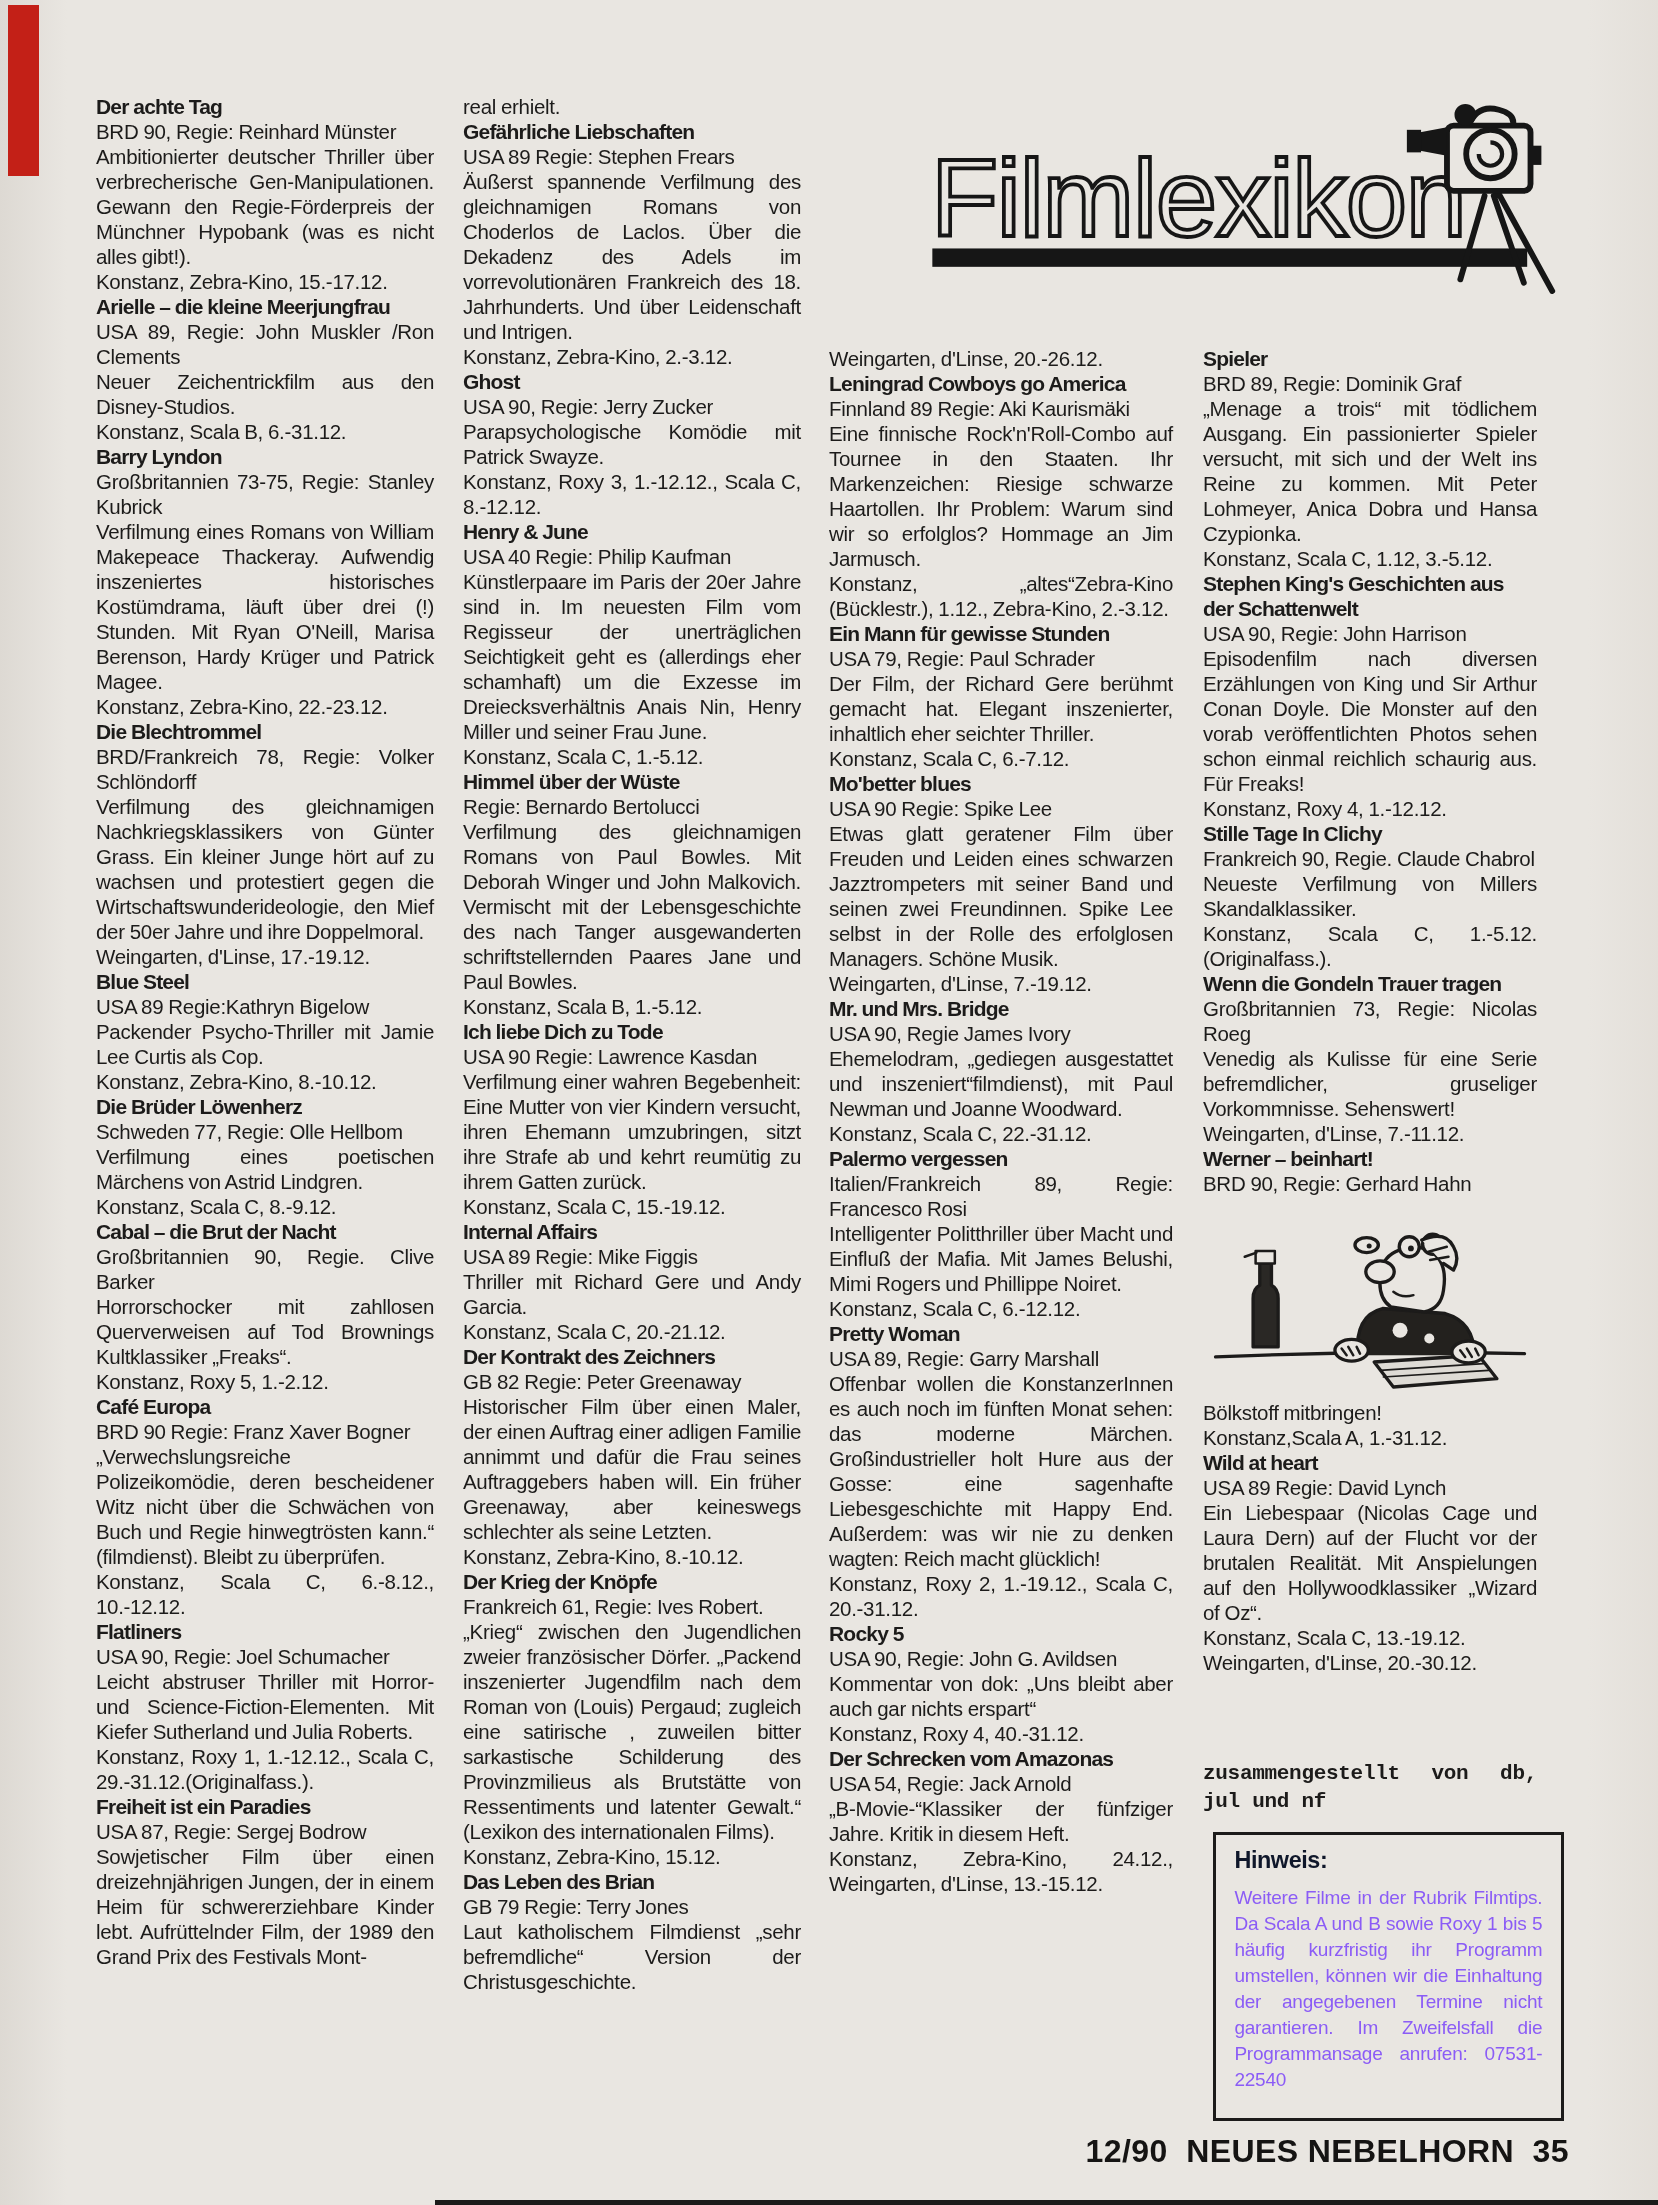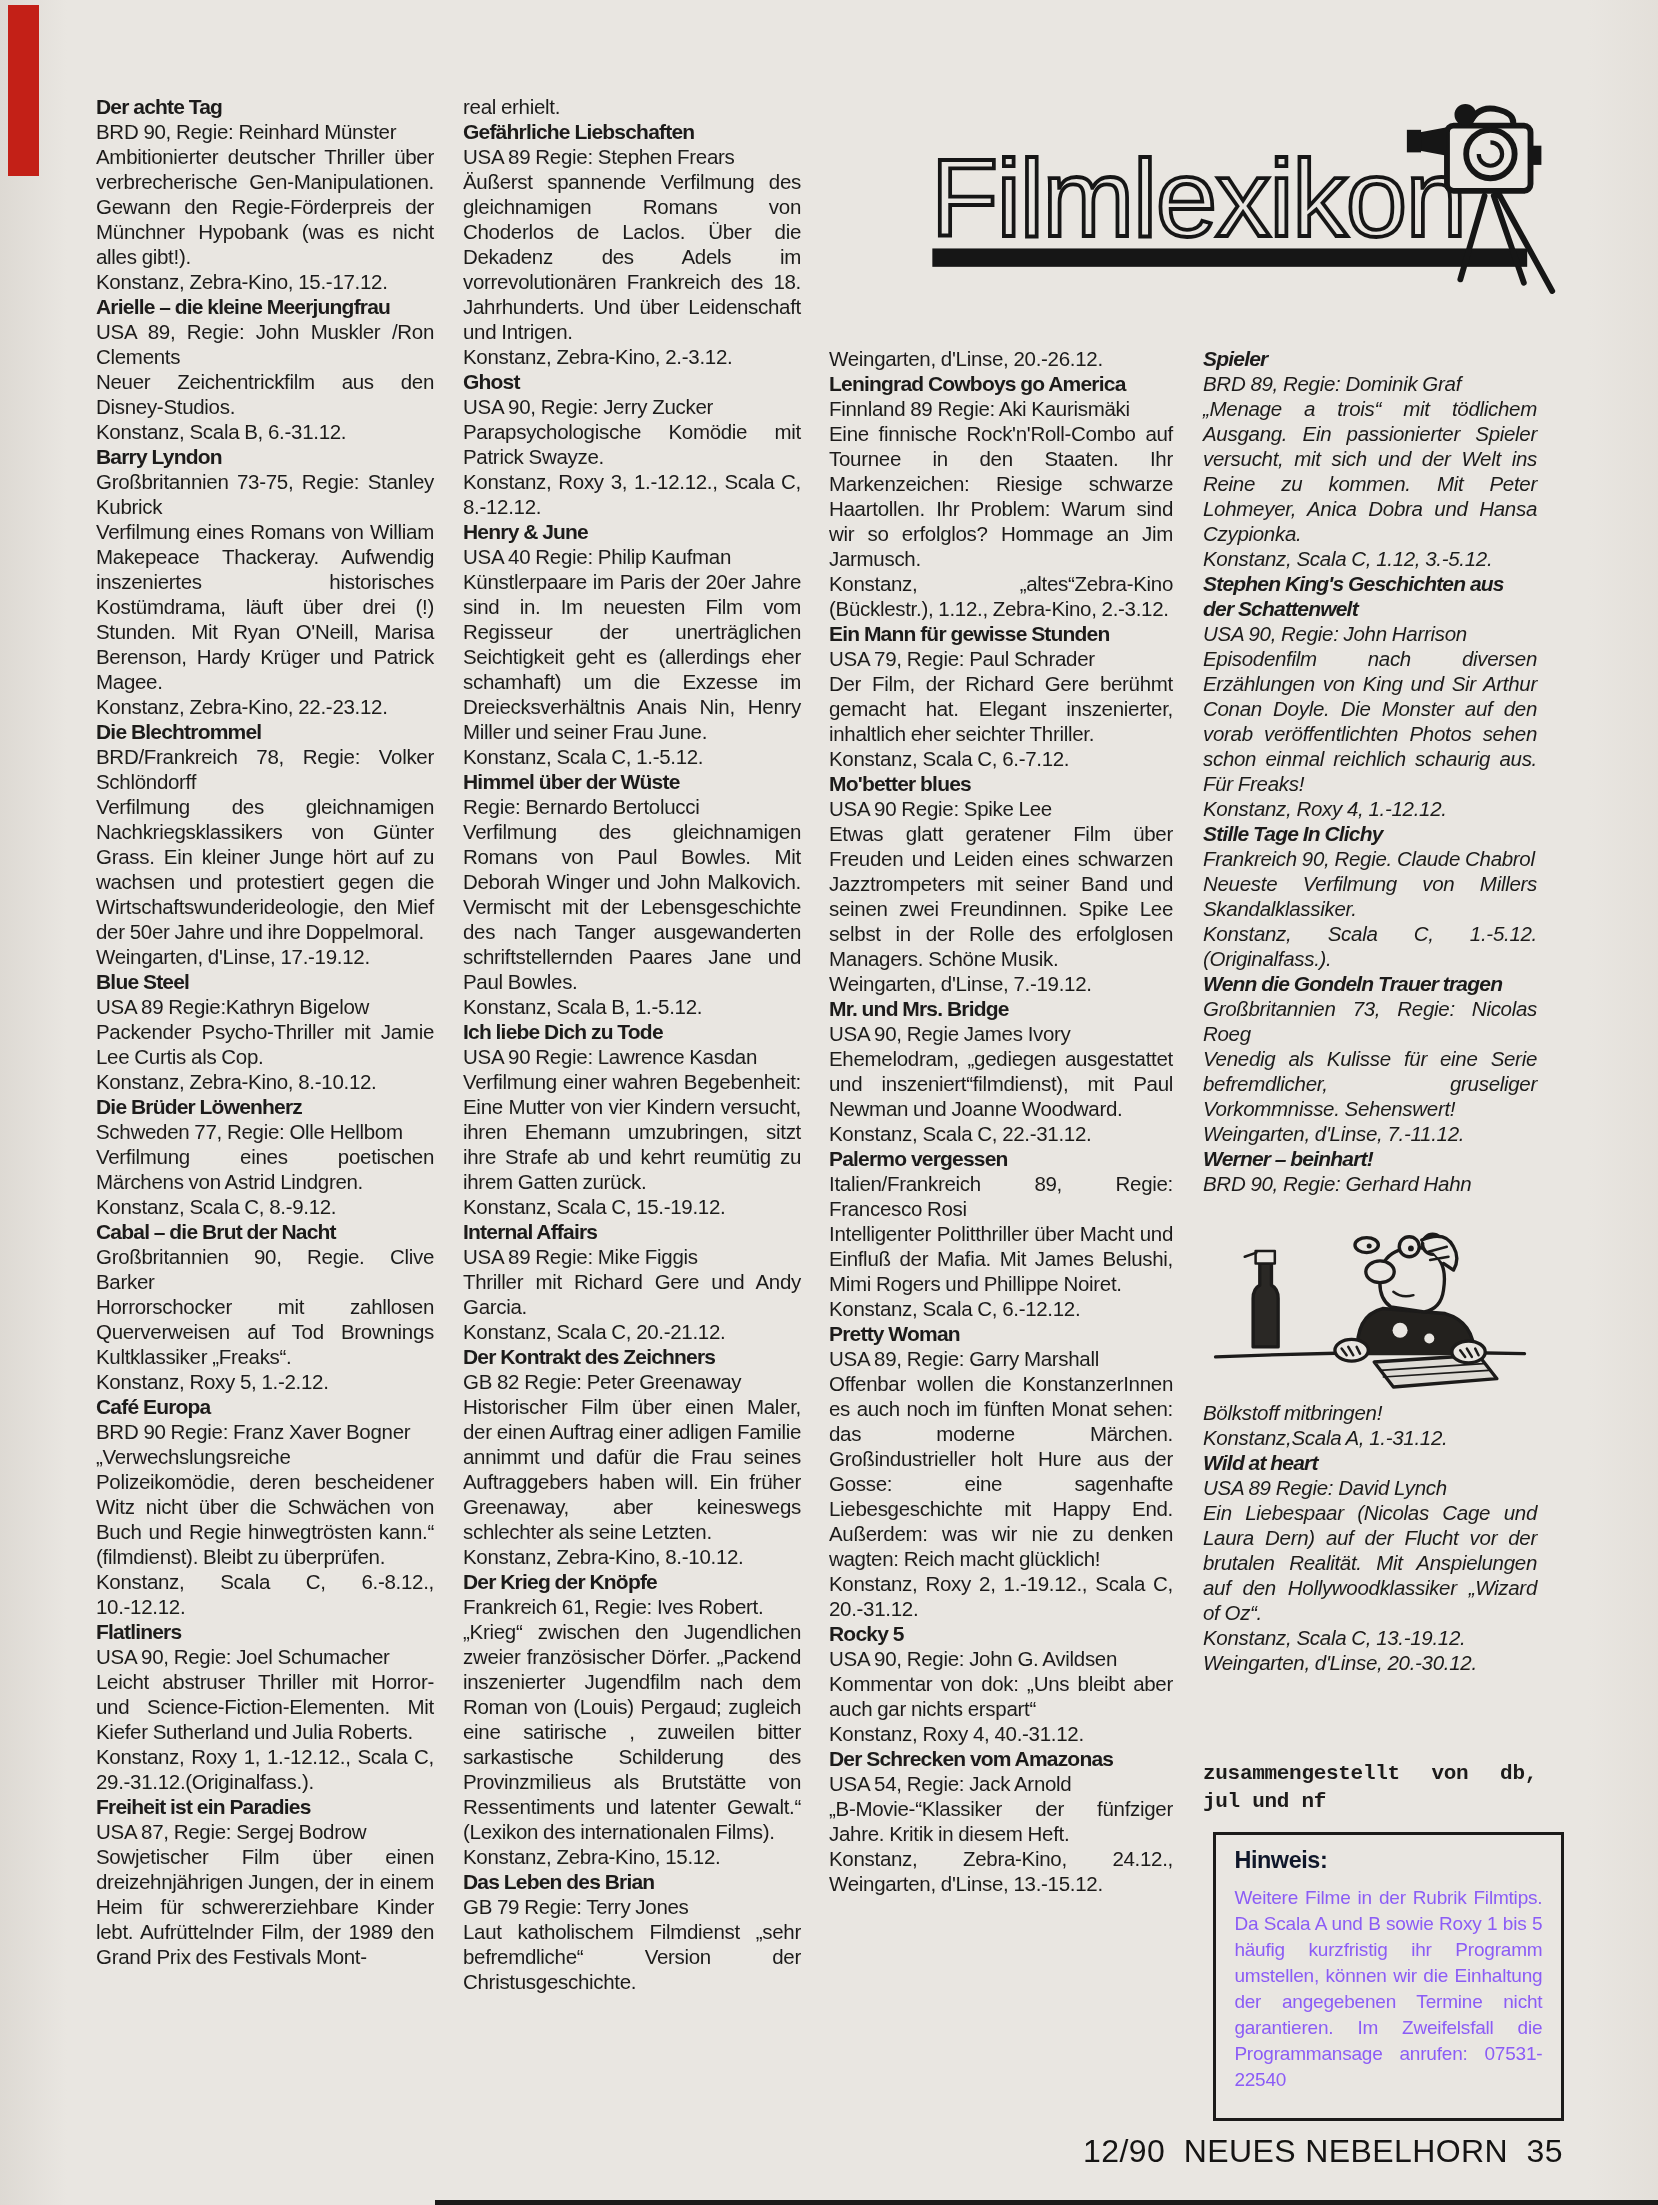--- a/index.html
+++ b/index.html
@@ -8,32 +8,32 @@
     background:linear-gradient(90deg,#ddd9d3 0px,#e9e6e1 67px,#e9e6e1 1588px,#e3dfd9 1659px);
     font-family:"Liberation Sans","DejaVu Sans",sans-serif;
     color:#1c1b1a;
   }
   .red-bar{position:absolute;left:8.4px;top:5px;width:31px;height:171px;background:#c32017;}
   .column{position:absolute;font-size:20.5px;line-height:25px;letter-spacing:-0.3px;
           text-align:justify;hyphens:auto;-webkit-hyphens:auto;word-spacing:-0.4px;}
   #col-0{left:96px;top:94px;width:338px;}
   #col-1{left:463px;top:94px;width:338px;}
   #col-2{left:829px;top:346px;width:344px;}
-  #col-3{left:1203px;top:346px;width:334px;font-style:italic;}
+  #col-3{left:1203px;top:346px;width:334px;}
   .film-title{font-weight:700;font-size:21px;letter-spacing:-0.8px;text-align:left;}
   .para{text-align:justify;}
   .logo-wrap{position:absolute;left:929px;top:102px;width:660px;height:201px;}
   .cartoon-wrap{width:334px;height:201px;margin:1.7px 0;}
   .credits{position:absolute;left:1203px;top:1760px;width:334px;
            font-weight:700;font-size:21px;line-height:27.6px;text-align:justify;letter-spacing:-0.3px;font-family:Liberation Mono, monospace;}
   .notice-box{position:absolute;left:1213px;top:1832px;width:308px;
               border:3.3px solid #1c1b1a;padding:11.7px 18.4px 25px 18.4px;background:rgba(233,230,225,0.4);}
   .notice-title{font-weight:700;font-size:23.4px;letter-spacing:-0.4px;color:#0f172a;margin-bottom:11.7px;}
   .notice-body{font-size:19px;line-height:26px;color:#8b5cf6;text-align:justify;letter-spacing:-0.2px;hyphens:auto;}
-  .footer{position:absolute;right:96px;top:2133px;font-weight:400;font-size:32px;
+  .footer{position:absolute;right:90px;top:2133px;font-weight:700;font-size:32px;
           letter-spacing:0.4px;white-space:pre;color:#151413;}
   .bottom-edge{position:absolute;left:435px;right:0;bottom:0;height:5px;background:#1b1a19;}
 </style>
 </head>
 <body>
 
 <div class="red-bar"></div>
 
 <div class="logo-wrap">
   <svg width="660" height="201" viewBox="0 0 790 240">

